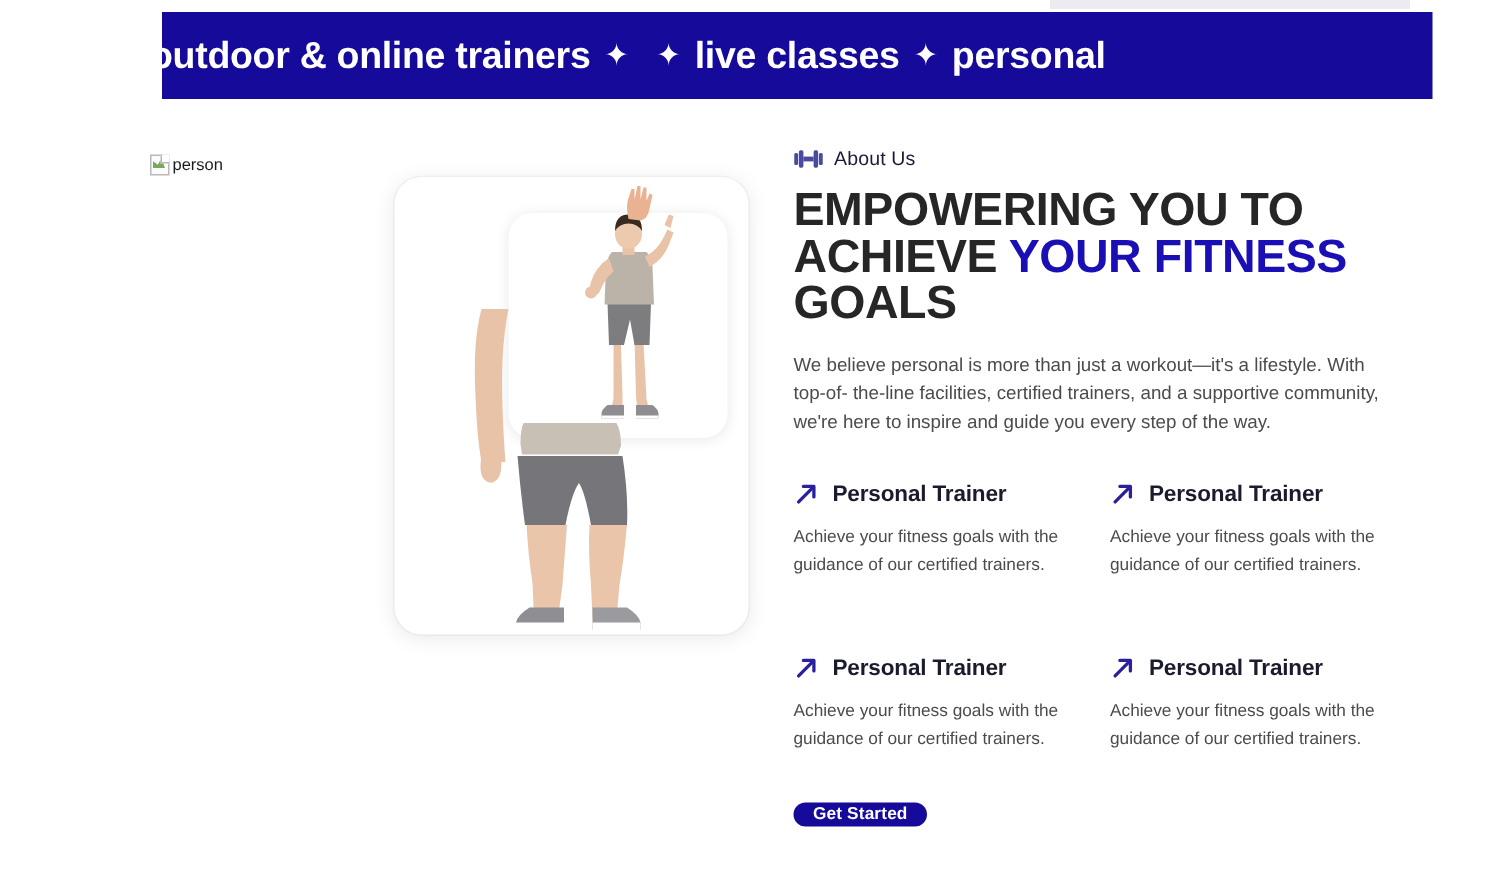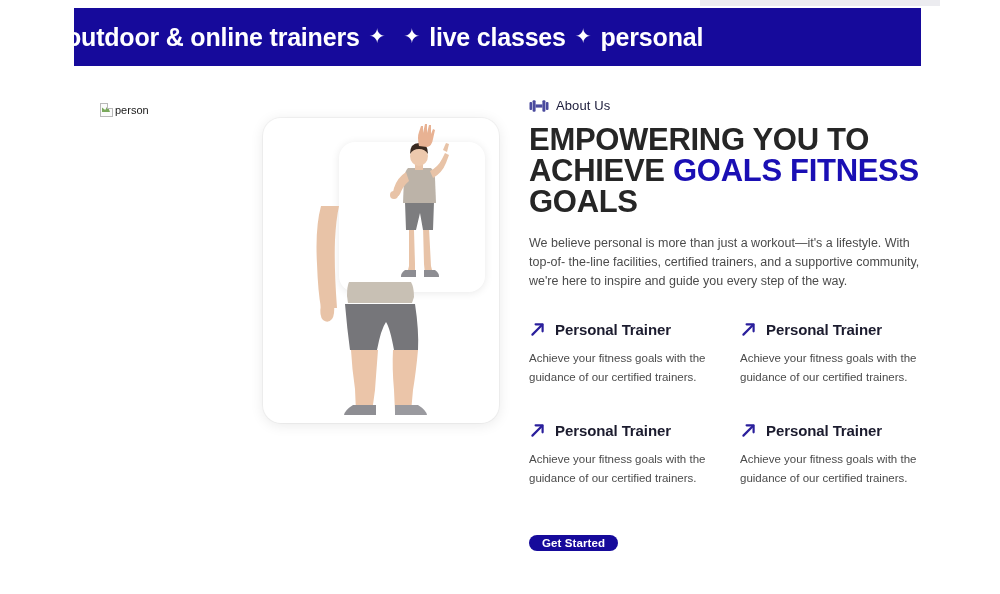--- a/index.html
+++ b/index.html
@@ -25,21 +25,21 @@
     left: 700px;
     top: 0;
     width: 240px;
     height: 6px;
     background: #ececf0;
   }
 
   
   .marquee {
     position: absolute;
-    left: 74px;
+    left: 108px;
     top: 8px;
     width: 847px;
     height: 58px;
     background: #160a9b;
     overflow: hidden;
     display: flex;
   }
   .marquee-track {
     display: flex;
     align-items: center;
@@ -183,21 +183,21 @@
     line-height: 19px;
     color: #4b4b4b;
     width: 393px;
     margin-bottom: 30px;
   }
 
   
   .features {
     display: grid;
     grid-template-columns: 211px 189px;
-    row-gap: 35px;
+    row-gap: 50px;
   }
   .feature { width: 190px; }
   .feature-head {
     display: flex;
     align-items: center;
     gap: 9px;
     margin-bottom: 11px;
   }
   .feature-title {
     font-size: 15px;
@@ -317,21 +317,21 @@
         <rect x="3.6" y="1.2" width="3" height="11.6" rx="1.1" fill="#4a4a9e"></rect>
         <rect x="6.6" y="5.4" width="6.8" height="3.2" fill="#4a4a9e"></rect>
         <rect x="13.4" y="1.2" width="3" height="11.6" rx="1.1" fill="#4a4a9e"></rect>
         <rect x="16.9" y="3" width="2.6" height="8" rx="1" fill="#4a4a9e"></rect>
       </svg>
       <span class="eyebrow-label">About Us</span>
     </div>
 
     <h1 class="headline">
       <span>EMPOWERING YOU TO</span><br>
-      <span>ACHIEVE </span><span class="accent">GOALS FITNESS</span><br>
+      <span>ACHIEVE </span><span class="accent">YOUR FITNESS</span><br>
       <span>GOALS</span>
     </h1>
 
     <p class="lede">We believe personal is more than just a workout—it's a lifestyle. With top-of- the-line facilities, certified trainers, and a supportive community, we're here to inspire and guide you every step of the way.</p>
 
     <div class="features">
 
       <div class="feature">
         <div class="feature-head">
           <svg class="arrow-icon" width="17" height="17" viewBox="0 0 17 17">

